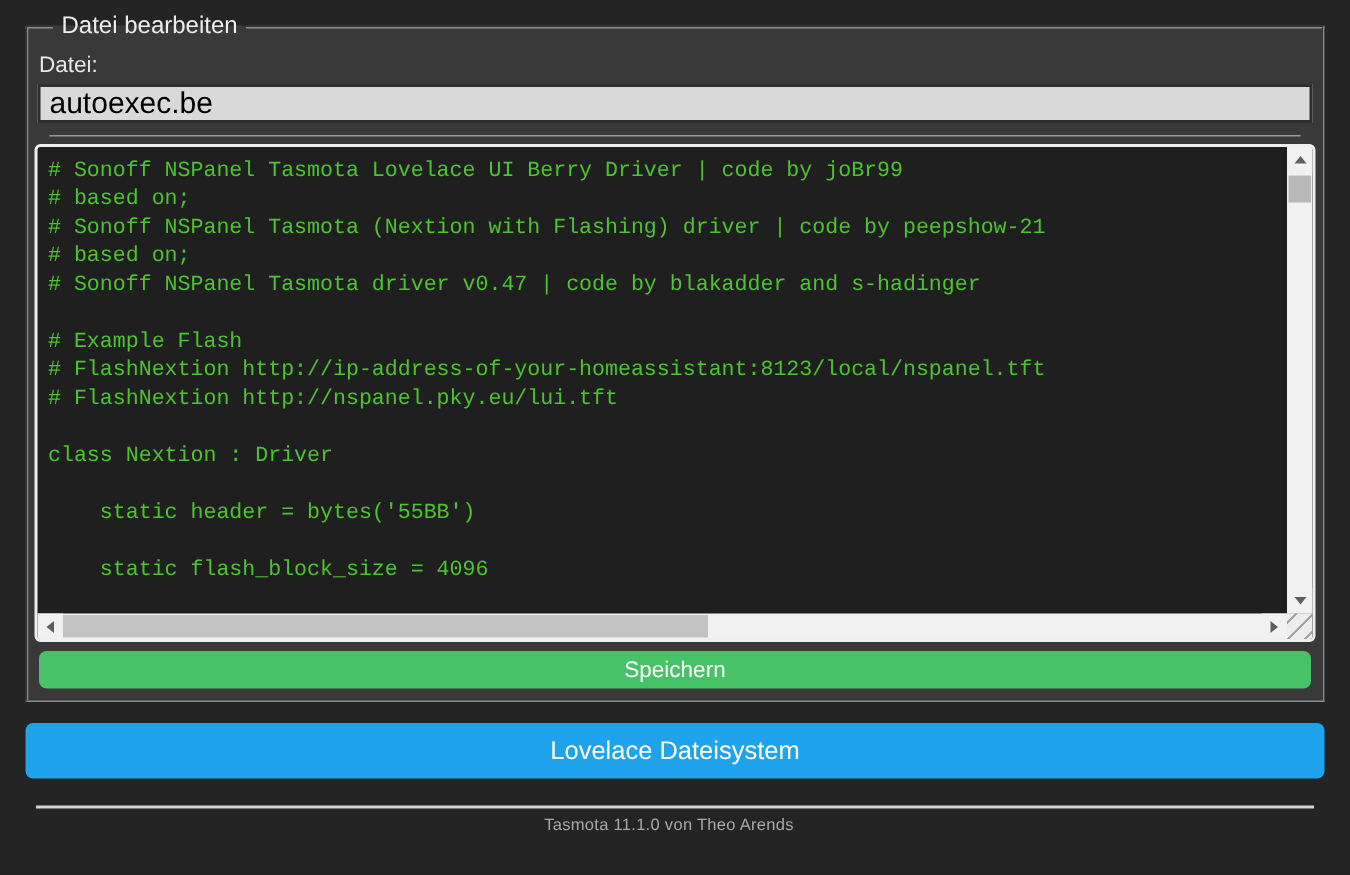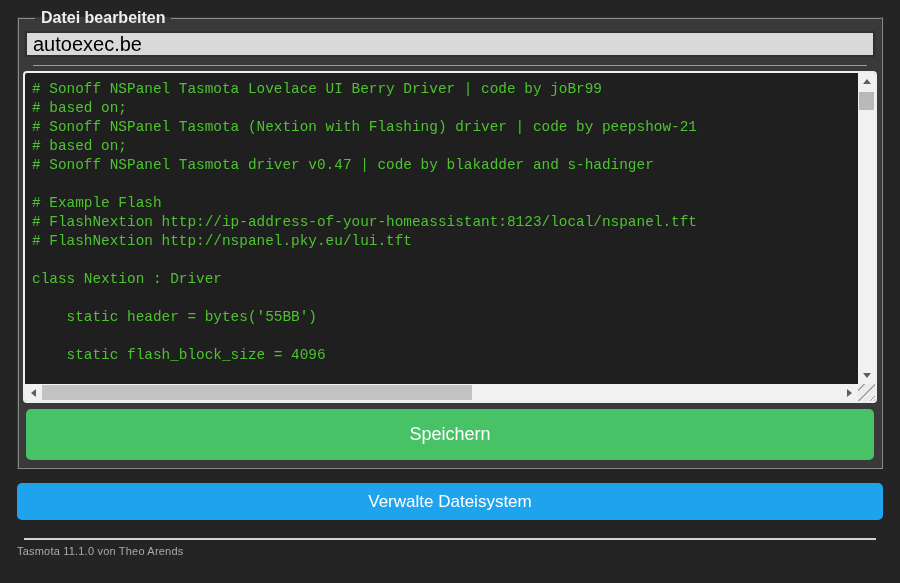--- a/index.html
+++ b/index.html
@@ -17,21 +17,21 @@
   }
   .page{padding:9px 17px 0;}
 
   fieldset.panel{
     margin:0;padding:4px 6px 5px;
     background:var(--panel-bg);
     border:2px groove #8a8a8a;
   }
   legend.panel-legend{
     margin-left:10px;padding:0 6px;
-    font-size:16px;font-weight:bold;color:#ededed;
+    font-size:16px;font-weight:normal;color:#ededed;
   }
   .field-label{
     display:block;margin:4px 0 4px 1px;
     font-size:15px;color:var(--text);
   }
   input.file-input{
     display:block;width:100%;height:26px;
     background:var(--input-bg);color:#000;
     border:2px solid #2f2f2f;
     padding:1px 6px;font-size:20px;
@@ -66,45 +66,46 @@
   .tri-right{border-top:4px solid transparent;border-bottom:4px solid transparent;border-left:5px solid #5e5e5e;}
   .vthumb{position:absolute;top:19px;left:1px;right:1px;height:18px;background:#b9b9b9;}
   .hthumb{position:absolute;left:17px;width:430px;top:1px;bottom:1px;background:#c2c2c2;}
   .sb-corner{
     position:absolute;right:0;bottom:0;width:17px;height:17px;background:#ececec;
     background-image:repeating-linear-gradient(135deg,transparent 0 4px,#a3a3a3 4px 5px,transparent 5px 8px);
   }
 
   button{cursor:pointer;font-family:"Liberation Sans",sans-serif;}
   .btn-save{
-    display:block;width:calc(100% - 2px);height:51px;margin:6px auto 2px;
+    display:block;width:calc(100% - 2px);height:25px;margin:6px auto 2px;
     background:var(--save-button);color:var(--button-text);
-    border:0;border-radius:5px;font-size:18px;
+    border:0;border-radius:5px;font-size:15px;
   }
   .btn-manage{
     display:block;width:100%;height:37px;margin:14px 0 0;
     background:var(--manage-button);color:var(--button-text);
     border:0;border-radius:5px;font-size:17px;
   }
 
   .footer{margin-top:18px;}
   hr.footer-rule{border:none;border-top:2px solid #d4d4d4;margin:0 7px;}
   .footer-text{
-    text-align:left;margin:5px 8px 0 0;
+    text-align:center;margin:5px 8px 0 0;
     font-size:11px;color:#a9a9a9;letter-spacing:0.2px;
   }
 </style>
 </head>
 <body>
 
 <div class="page">
 
   <fieldset class="panel">
     <legend class="panel-legend">Datei bearbeiten</legend>
 
+    <label class="field-label">Datei:</label>
 
     <input class="file-input" type="text" value="autoexec.be" style="">
 
     <hr class="inner-rule">
 
     <div class="editor">
       <pre class="code"># Sonoff NSPanel Tasmota Lovelace UI Berry Driver | code by joBr99
 # based on;
 # Sonoff NSPanel Tasmota (Nextion with Flashing) driver | code by peepshow-21
 # based on;
@@ -140,20 +141,20 @@
           <span class="tri tri-right"></span>
         </div>
       </div>
 
       <div class="sb-corner"></div>
     </div>
 
     <button class="btn-save">Speichern</button>
   </fieldset>
 
-  <button class="btn-manage">Verwalte Dateisystem</button>
+  <button class="btn-manage">Lovelace Dateisystem</button>
 
   <div class="footer">
     <hr class="footer-rule">
     <div class="footer-text">Tasmota 11.1.0 von Theo Arends</div>
   </div>
 
 </div>
 
 </body></html>

